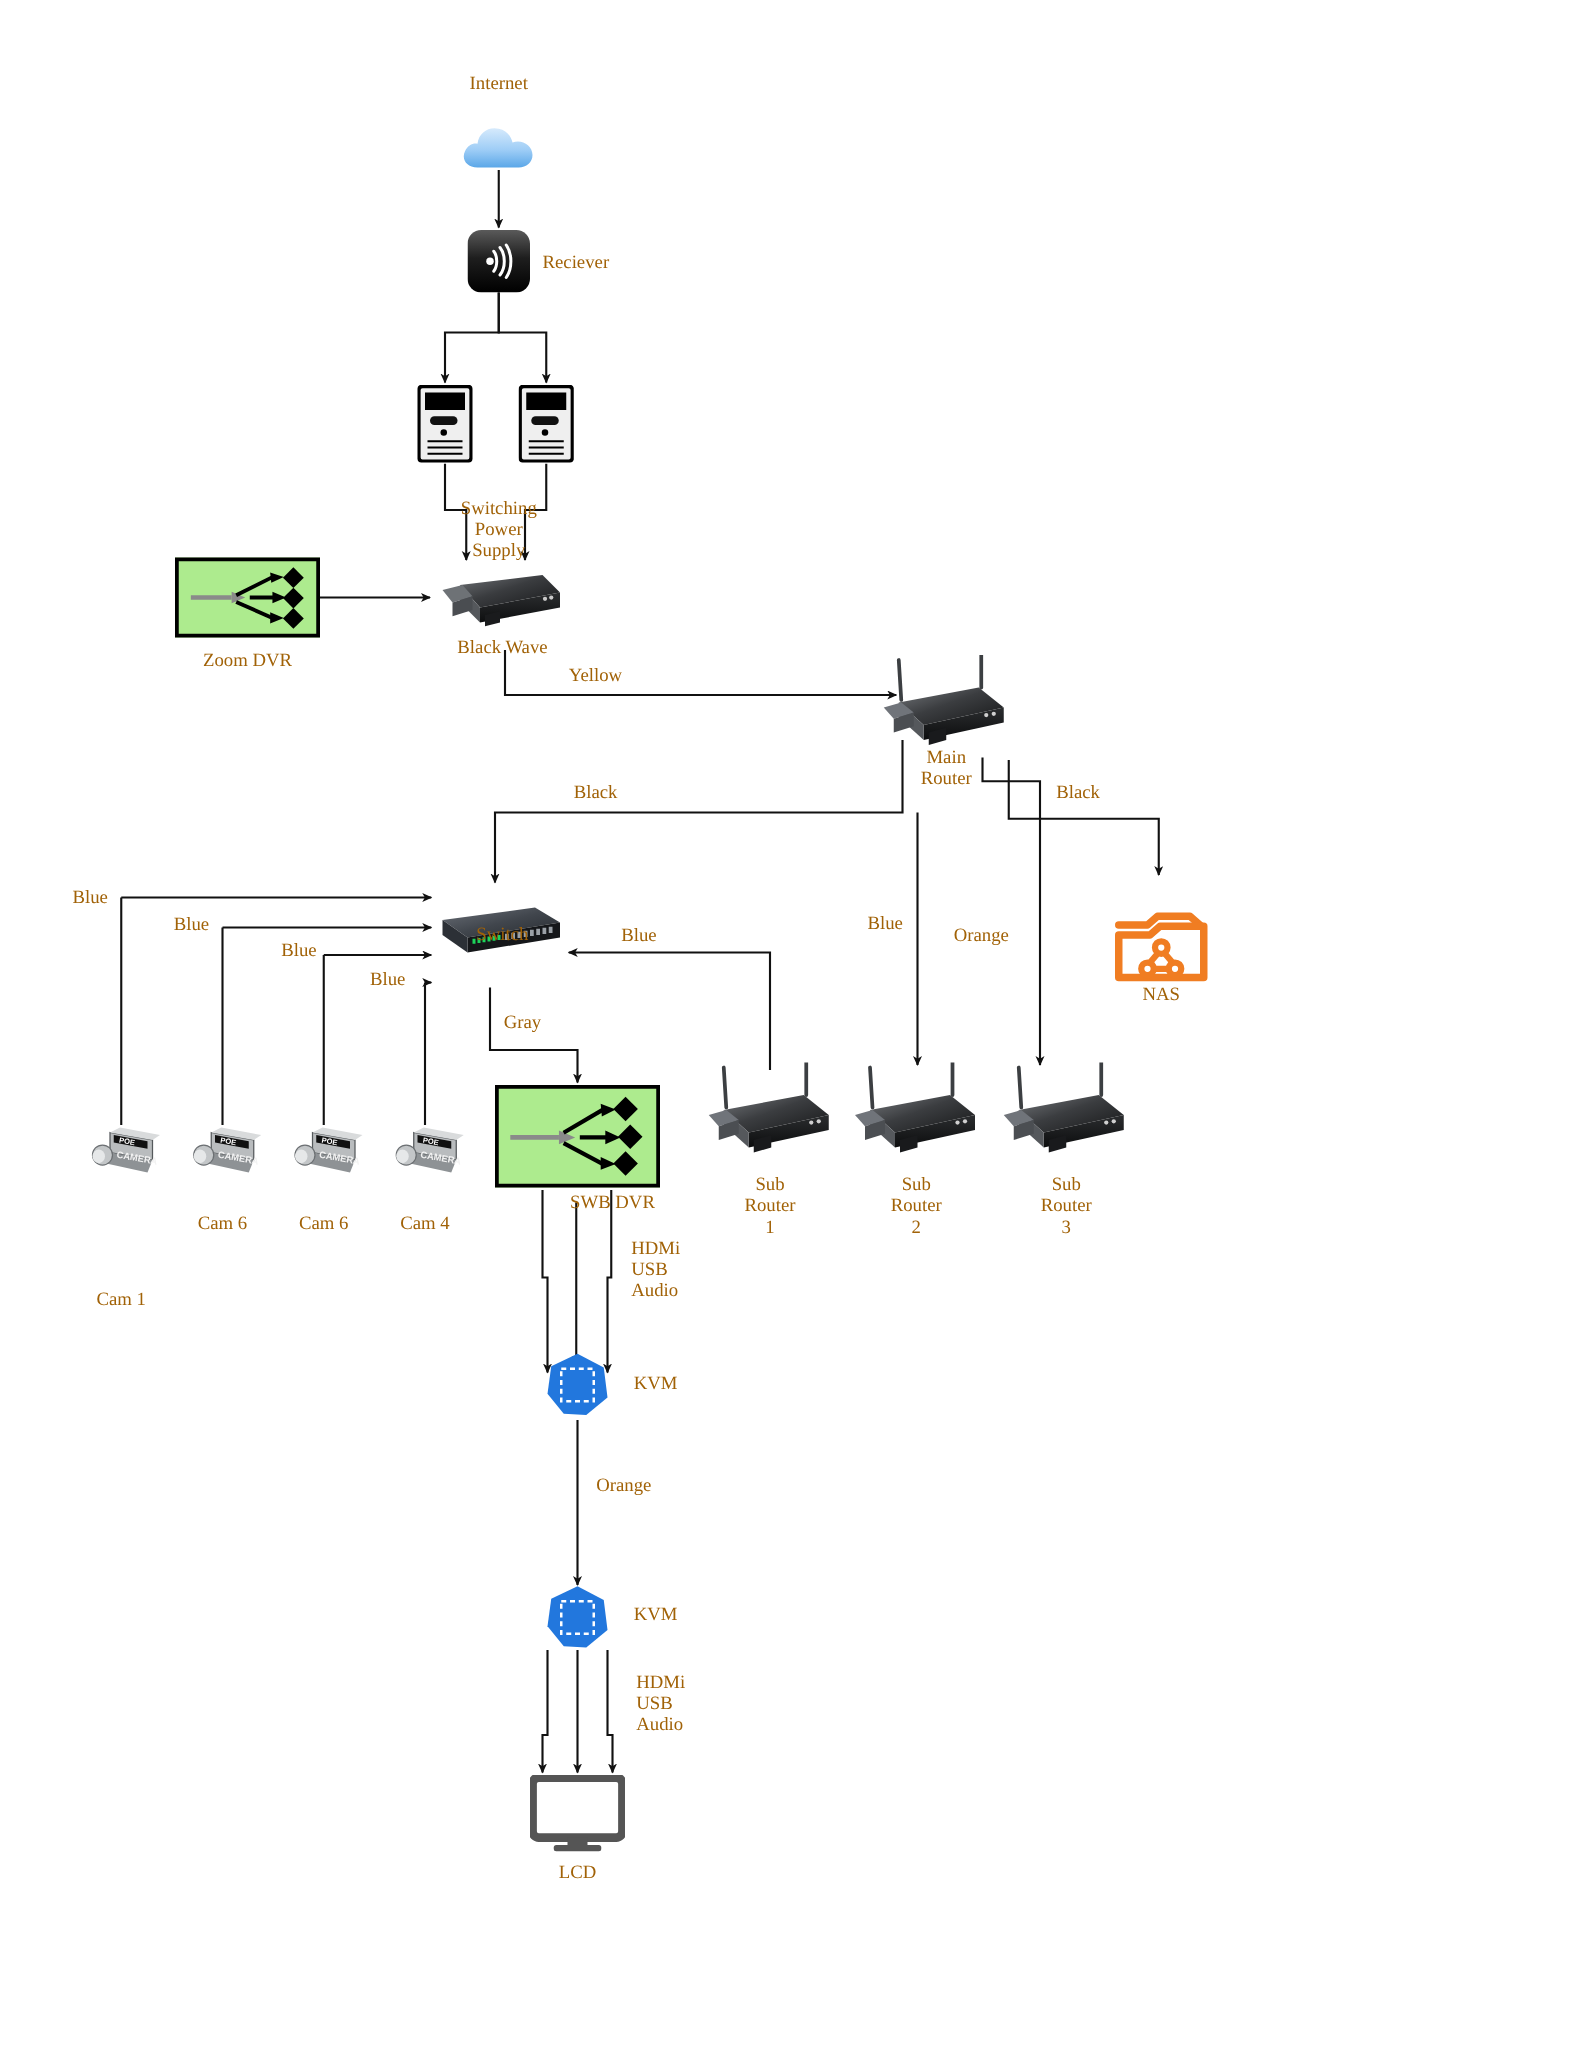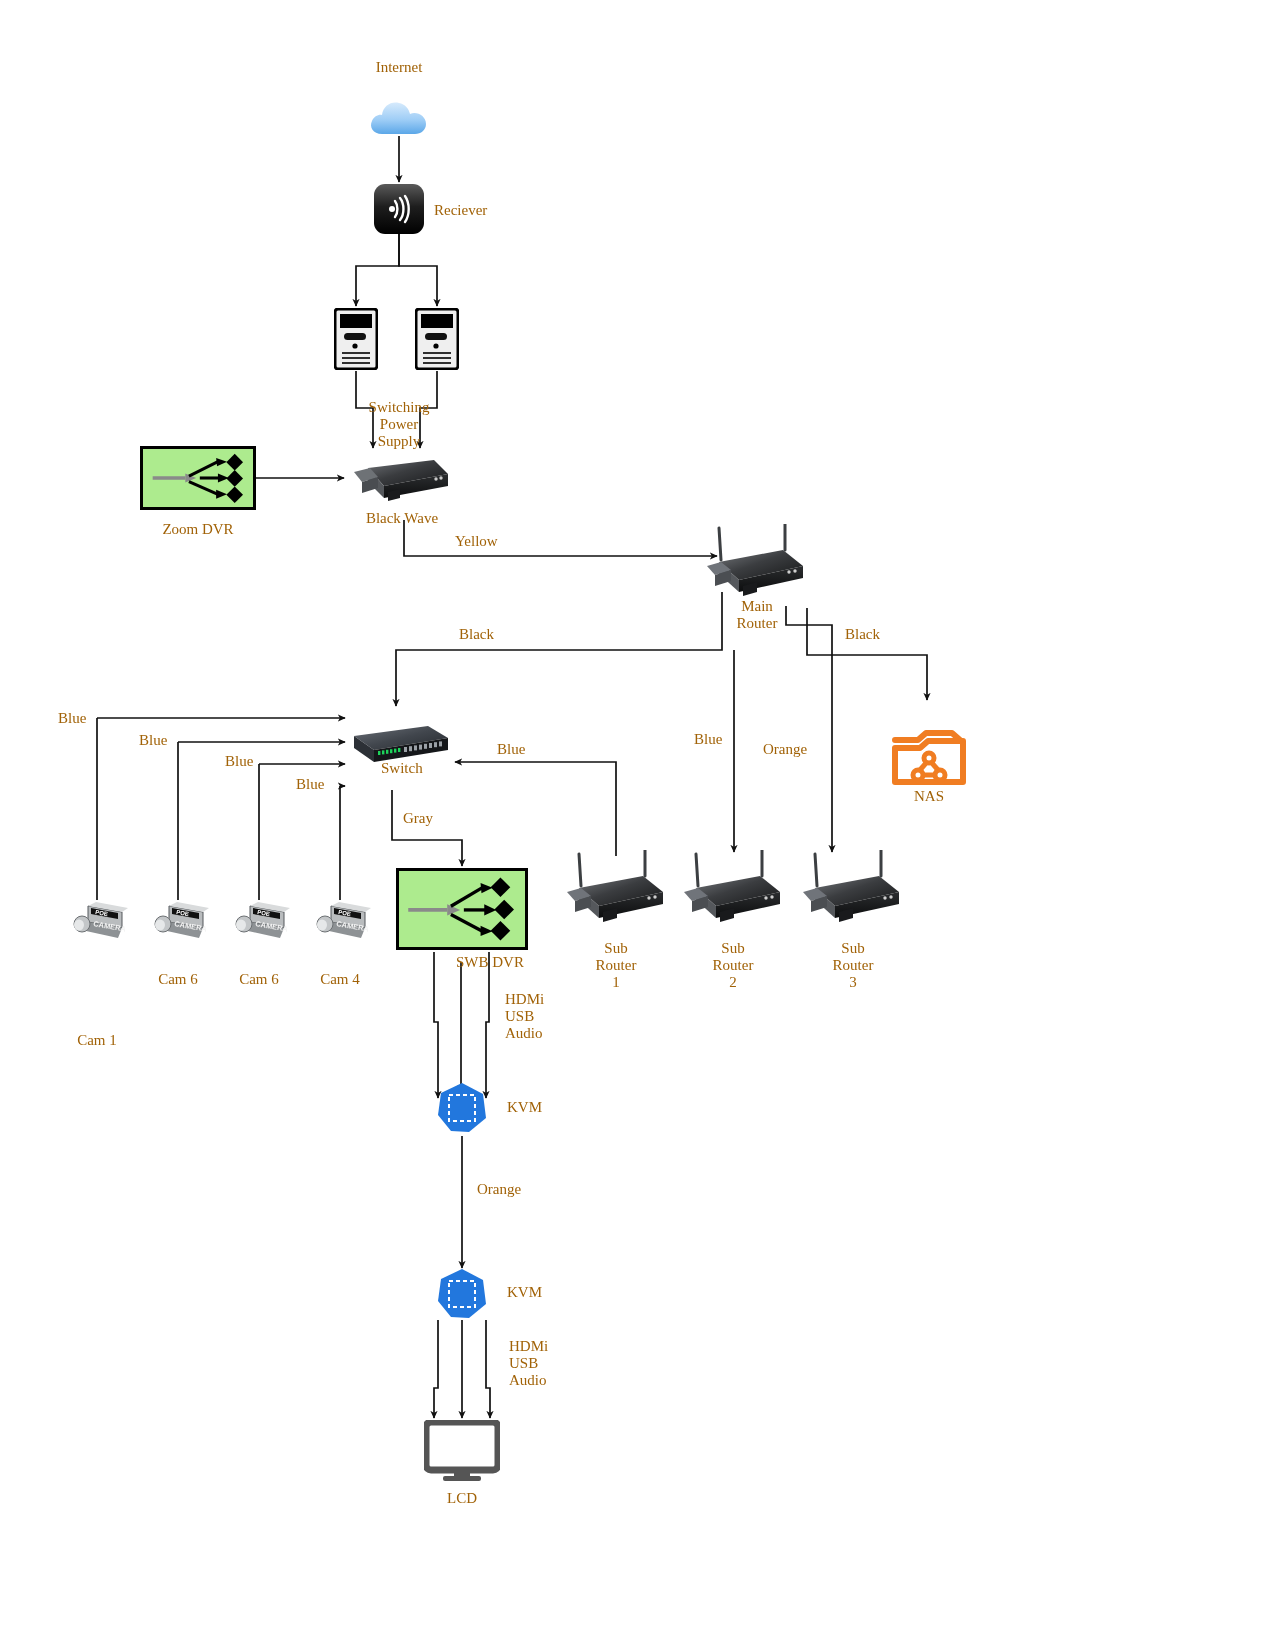--- a/index.html
+++ b/index.html
@@ -325,21 +325,21 @@
           <rect x="61" y="28.2" width="3" height="5"></rect>
         <rect x="66" y="27.4" width="3" height="5"></rect>
           <rect x="71" y="26.6" width="3" height="5"></rect>
         <rect x="76" y="25.8" width="3" height="5"></rect>
           <rect x="81" y="25" width="3" height="5"></rect>
         <rect x="86" y="24.2" width="3" height="5"></rect>
           <rect x="91" y="23.4" width="3" height="5"></rect>
       </g>
     </svg>
   </div>
-  <div class="lbl" style="left:381px; top:760px;">Switch</div>
+  <div class="lbl" style="left:381px; top:740px;">Switch</div>
 
   <div class="lbl" style="left:58px; top:710px;">Blue</div>
   <div class="lbl" style="left:139px; top:732px;">Blue</div>
   <div class="lbl" style="left:225px; top:753px;">Blue</div>
   <div class="lbl" style="left:296px; top:776px;">Blue</div>
 
   <div class="lbl" style="left:497px; top:741px;">Blue</div>
 
   <div class="lbl" style="left:694px; top:731px;">Blue</div>
 

